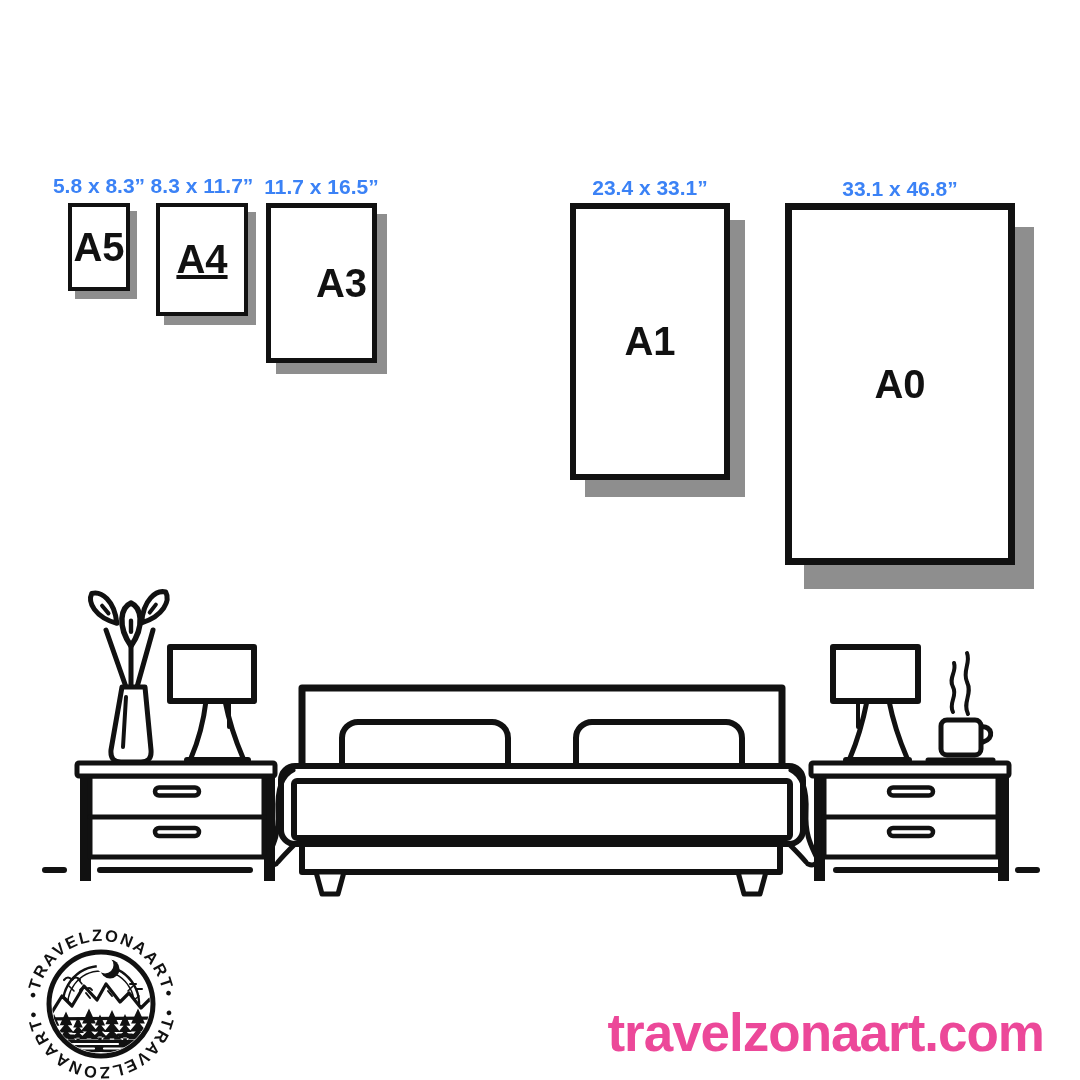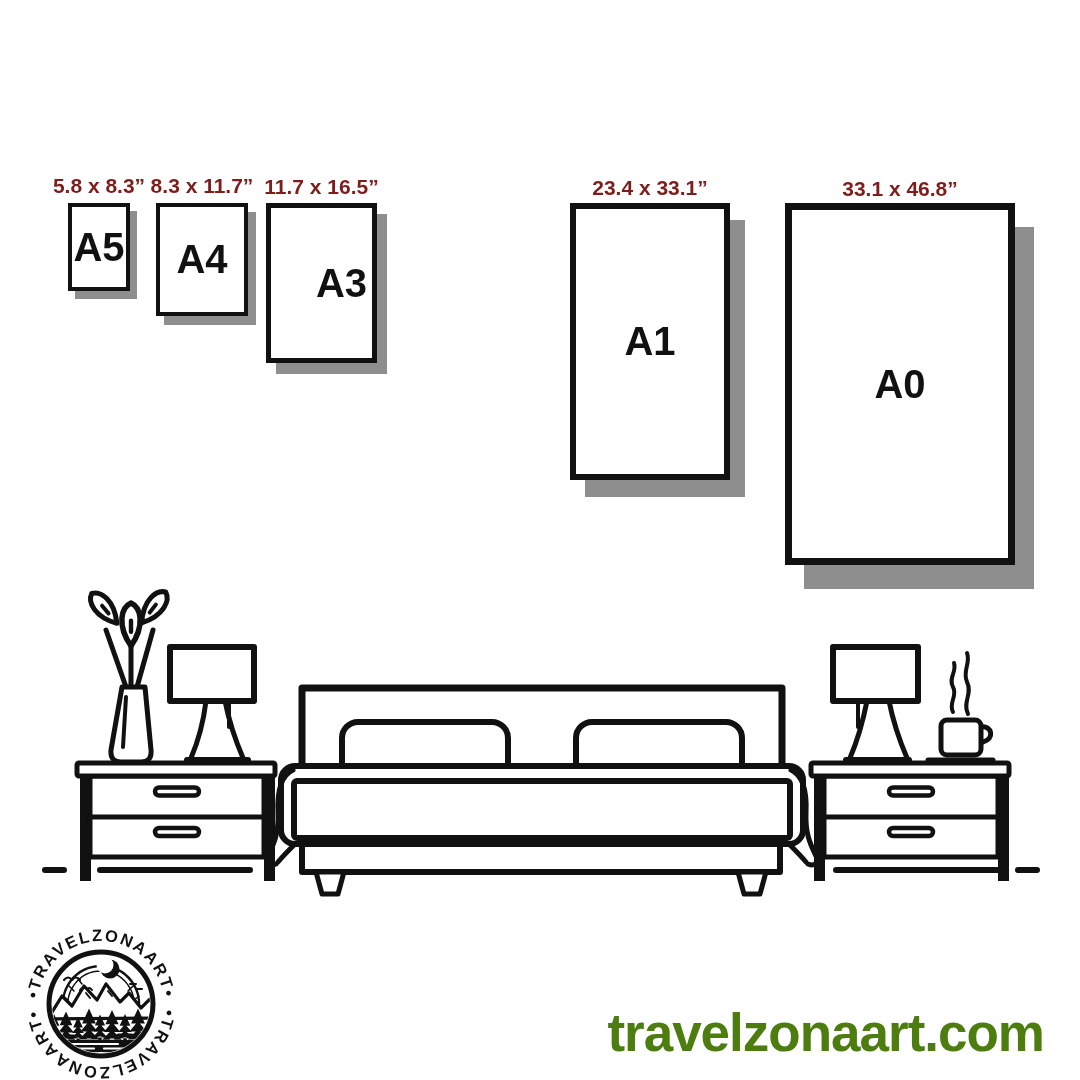--- a/index.html
+++ b/index.html
@@ -11,31 +11,31 @@
     position:absolute;top:52px;left:0;width:1080px;text-align:center;
     font-size:76px;font-weight:700;letter-spacing:-1.5px;line-height:1;color:#111111;
   }
   .frame{
     position:absolute;box-sizing:border-box;background:#ffffff;border-style:solid;border-color:#111111;
     display:flex;align-items:center;justify-content:center;
   }
   .frame .sz{font-size:40px;font-weight:700;color:#111111;}
   .dim{
     position:absolute;bottom:100%;margin-bottom:9px;left:50%;transform:translateX(-50%);
-    white-space:nowrap;font-size:21px;font-weight:700;color:#7f1d1d;
+    white-space:nowrap;font-size:21px;font-weight:700;color:#3b82f6;
   }
   .f-a5{left:68px;top:203px;width:62px;height:88px;border-width:4px;box-shadow:7px 8px 0 #8e8e8e;}
-  .f-a4{left:156px;top:203px;width:92px;height:113px;border-width:4px;box-shadow:8px 9px 0 #8e8e8e;}
+  .f-a4{left:156px;top:203px;width:92px;height:113px;border-width:4px;box-shadow:8px 9px 0 #8e8e8e;text-decoration:underline;}
   .f-a3{left:266px;top:203px;width:111px;height:160px;border-width:5px;box-shadow:10px 11px 0 #8e8e8e;padding-left:40px;}
   .f-a2{left:395px;top:203px;width:145px;height:207px;border-width:5px;box-shadow:12px 14px 0 #8e8e8e;}
   .f-a1{left:570px;top:203px;width:160px;height:277px;border-width:6px;box-shadow:15px 17px 0 #8e8e8e;align-items:center;}
   .f-a0{left:785px;top:203px;width:230px;height:362px;border-width:7px;box-shadow:19px 24px 0 #8e8e8e;}
   .website{
     position:absolute;top:1006px;right:36px;font-size:53px;font-weight:700;
-    letter-spacing:-1px;color:#4d7c0f;line-height:1;
+    letter-spacing:-1px;color:#ec4899;line-height:1;
   }
   svg.scene{position:absolute;left:0;top:0;}
 </style>
 </head>
 <body>
 
 <div class="page">
 
 
   <div class="frame f-a5">

